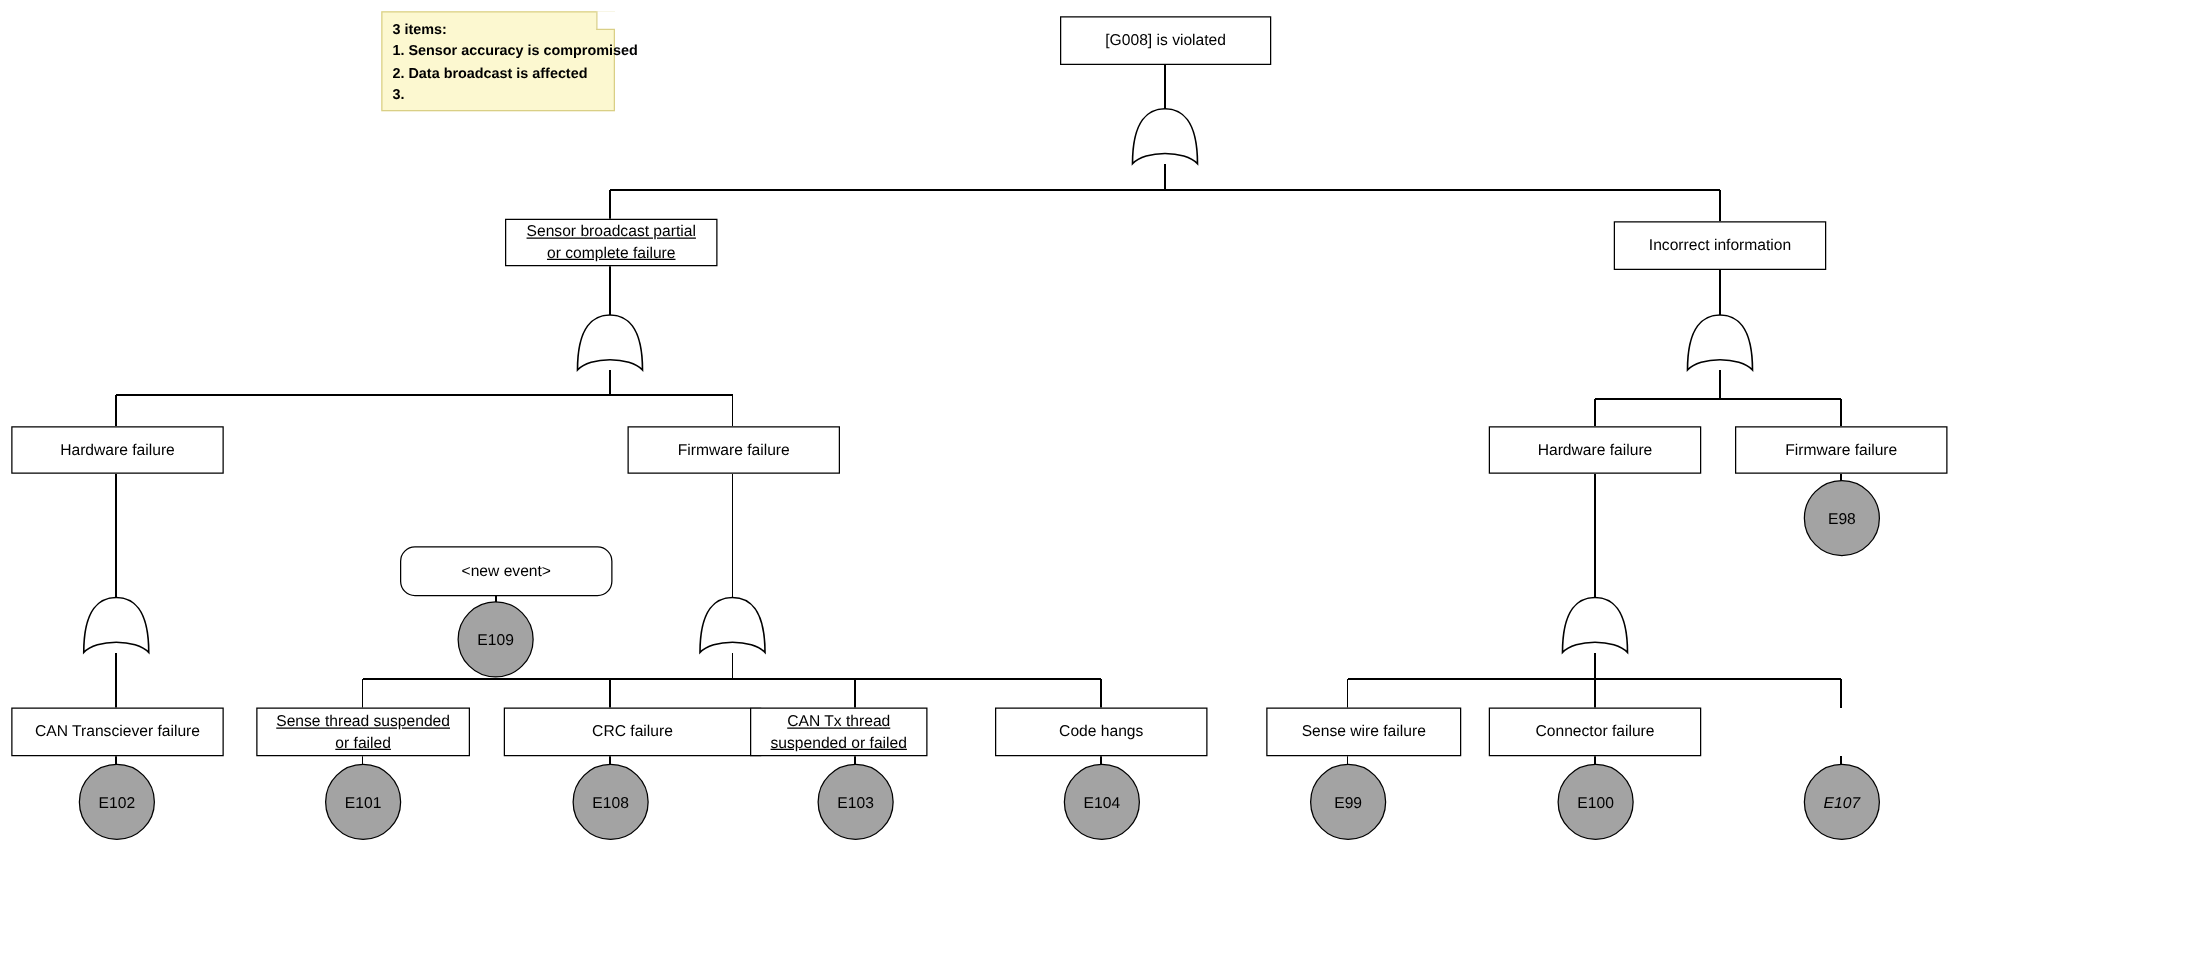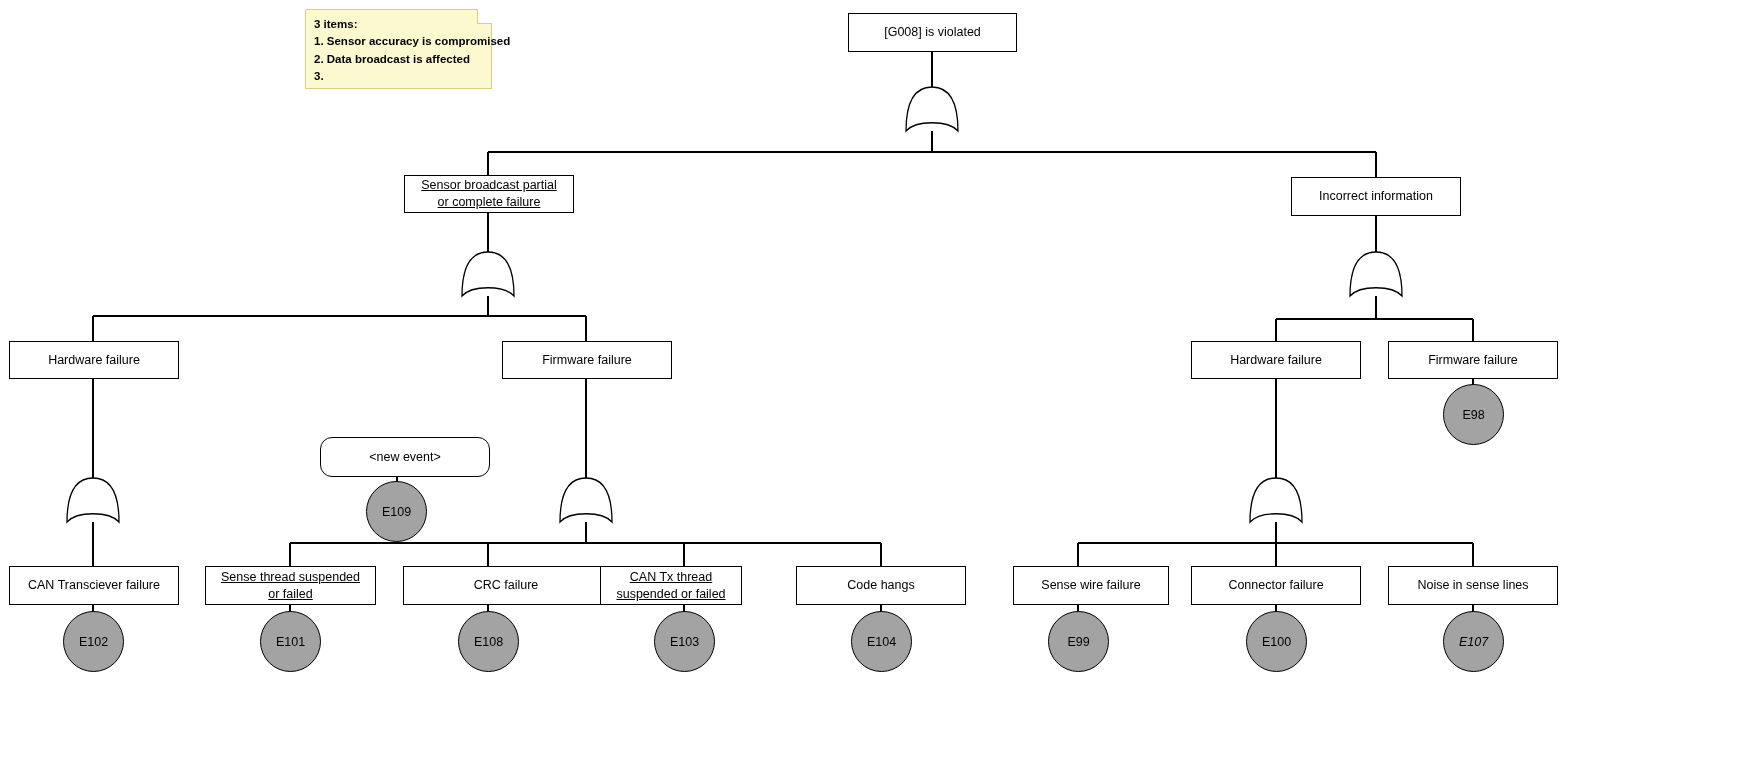--- a/index.html
+++ b/index.html
@@ -174,23 +174,20 @@
   </div>
 
   <div class="node center" style="left:993px;top:566px;width:156px;height:39px;margin-left:20px;">
     <span>Sense wire failure</span>
   </div>
 
   <div class="node center" style="left:1191px;top:566px;width:170px;height:39px;">
     <span>Connector failure</span>
   </div>
 
-  <div class="node center" style="left:1388px;top:566px;width:170px;height:39px;">
-    <span>Noise in sense lines</span>
-  </div>
 
   <div class="ev" style="left:366px;top:481px;width:61px;height:61px;">
     <span>E109</span>
   </div>
 
   <div class="ev" style="left:1443px;top:384px;width:61px;height:61px;">
     <span>E98</span>
   </div>
 
   <div class="ev" style="left:63px;top:611px;width:61px;height:61px;">

